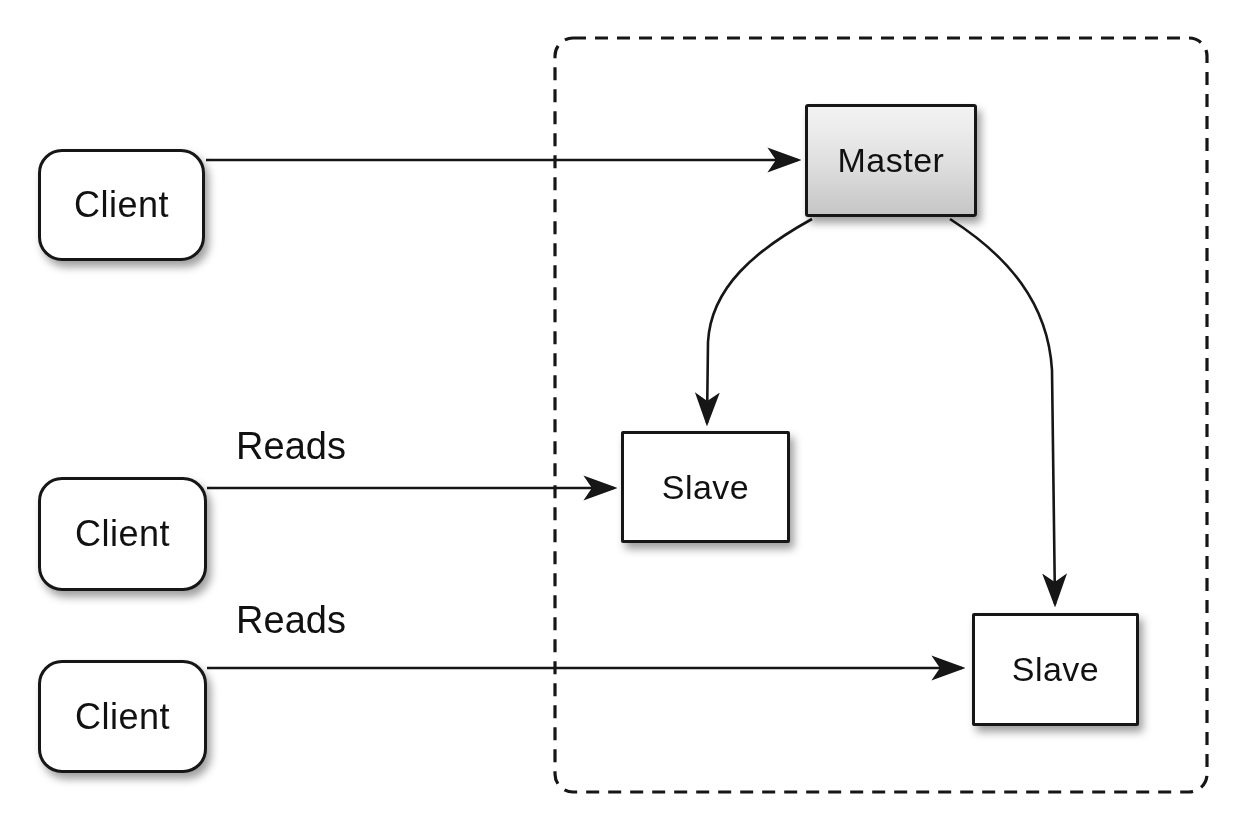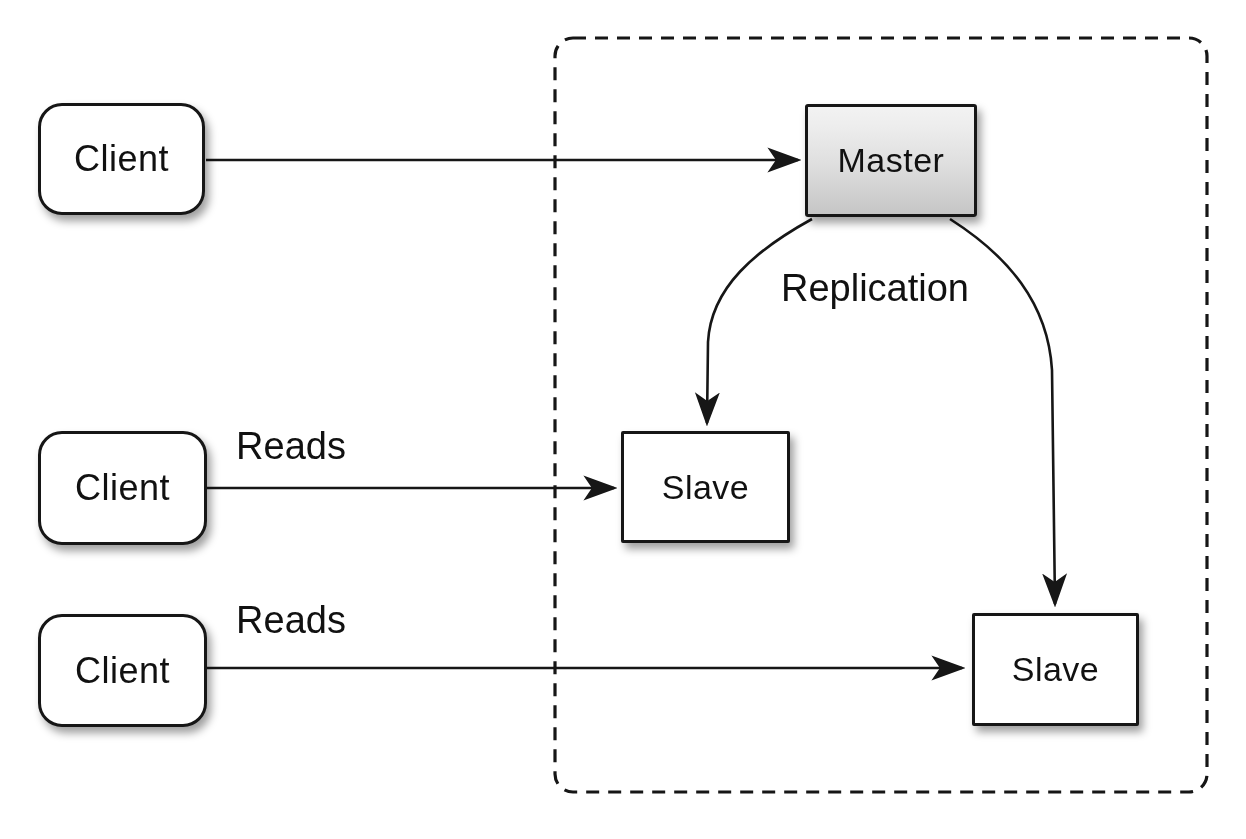--- a/index.html
+++ b/index.html
@@ -19,20 +19,21 @@
     border:3px solid #161616;
     box-sizing:border-box;
     font-size:34px;
     letter-spacing:0.5px;
     box-shadow:4px 6px 8px rgba(0,0,0,0.38);
     z-index:2;
   }
   .client{
     border-radius:24px;
     font-size:36px;
+    margin-top:46px;
   }
   .client-1{left:38px;top:103px;width:167px;height:112px;}
   .client-2{left:38px;top:431px;width:169px;height:114px;}
   .client-3{left:38px;top:614px;width:169px;height:113px;}
   .master{
     left:805px;top:104px;width:172px;height:113px;
     border-radius:3px;
     background:linear-gradient(to bottom,#f2f2f2 0%,#ededed 18%,#dedede 55%,#c6c6c6 100%);
   }
   .slave-1{left:621px;top:431px;width:169px;height:112px;border-radius:2px;}
@@ -90,15 +91,14 @@
   </div>
   <div class="node slave-1">
     <span>Slave</span>
   </div>
   <div class="node slave-2">
     <span>Slave</span>
   </div>
 
   <div class="edge-label lbl-reads-1">Reads</div>
   <div class="edge-label lbl-reads-2">Reads</div>
-  <div class="edge-label lbl-replication">Replication</div>
 
 </div>
 
 </body></html>

